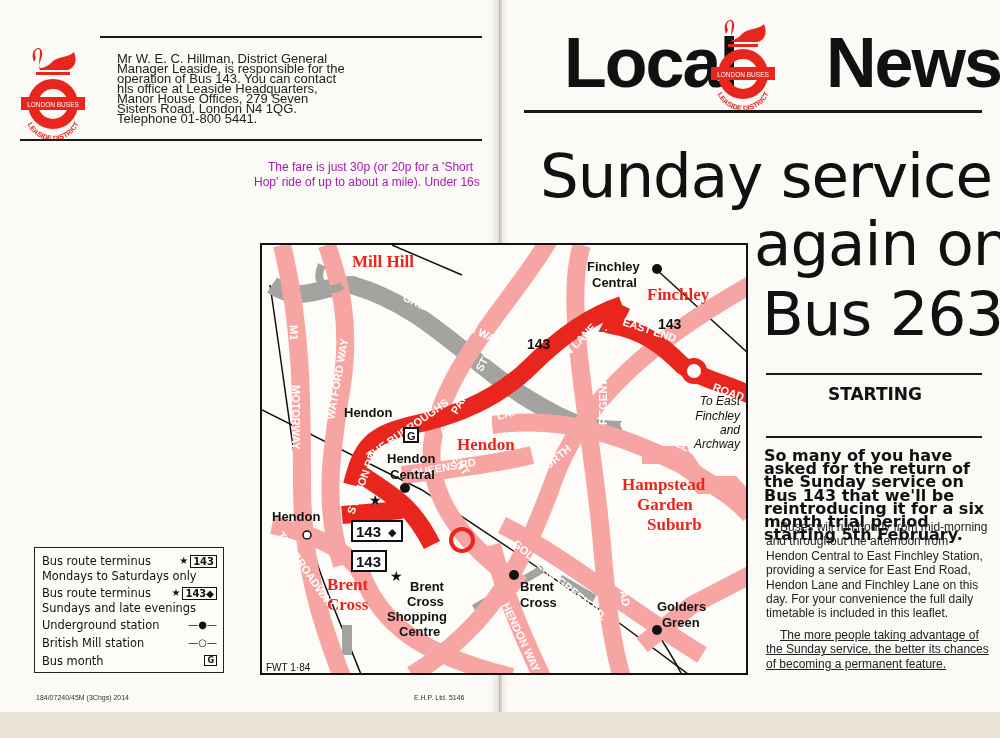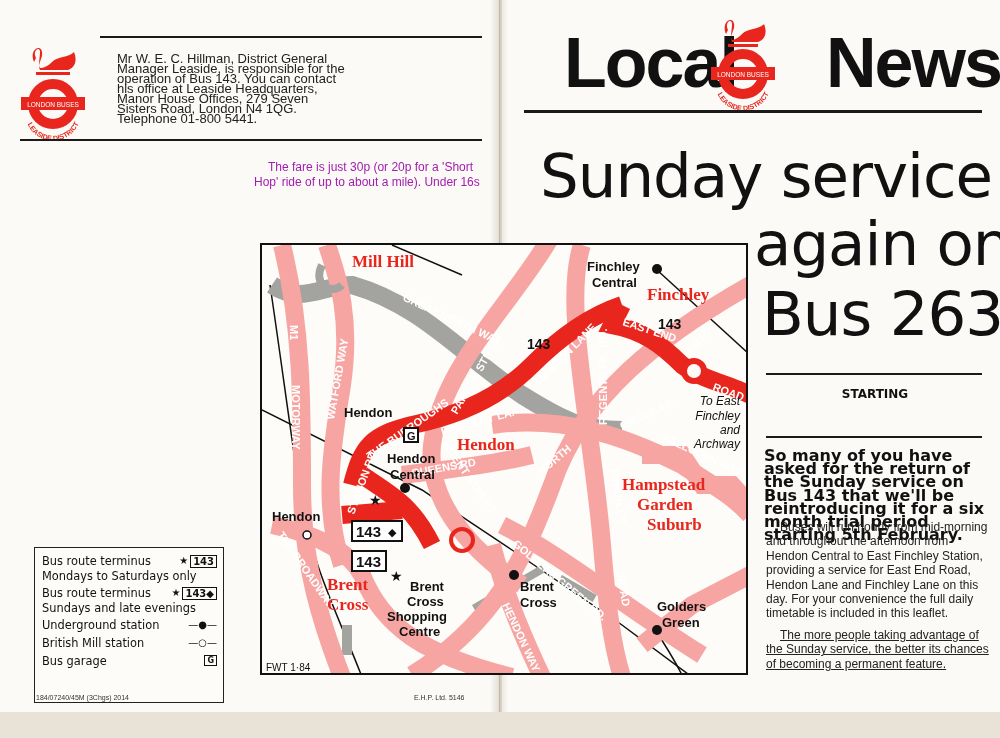--- a/index.html
+++ b/index.html
@@ -19,32 +19,32 @@
 
   .contact { position: absolute; left: 103px; top: 54px; width: 230px; font-size: 13px; line-height: 10px; color: #222; margin-left: 14px; }
   .contact p + p { margin-top: 4px; }
 
   .fare { position: absolute; left: 254px; top: 160px; width: 226px; font-size: 12px; line-height: 15px; color: #a21caf; text-align: left; }
   .fare span { display: block; }
 
   .map { position: absolute; left: 260px; top: 243px; width: 488px; height: 432px; border: 2px solid #111; background: #fdfcf8; overflow: hidden; }
   .map svg { position: absolute; left: 0; top: 0; }
 
-  .legend { position: absolute; left: 34px; top: 547px; width: 190px; height: 156px; border: 1.5px solid #222; background: #fdfcf8; padding: 6px 6px 0 7px; font-family: "DejaVu Sans", sans-serif; font-size: 11.4px; line-height: 14.6px; color: #111; }
+  .legend { position: absolute; left: 34px; top: 547px; width: 190px; height: 126px; border: 1.5px solid #222; background: #fdfcf8; padding: 6px 6px 0 7px; font-family: "DejaVu Sans", sans-serif; font-size: 11.4px; line-height: 14.6px; color: #111; }
   .legend .row { display: flex; justify-content: space-between; align-items: center; white-space: nowrap; }
   .legend .sym { font-size: 10px; display: inline-flex; align-items: center; gap: 2px; }
   .legend .box { border: 1.2px solid #111; padding: 0 2px; font-weight: bold; font-size: 10px; line-height: 11px; }
   .legend .g { border: 1.2px solid #111; font-size: 8px; font-weight: bold; padding: 0 2px; line-height: 9px; }
 
   .footer-l { position: absolute; left: 36px; top: 694px; font-size: 7px; color: #333; }
   .footer-r { position: absolute; left: 414px; top: 694px; font-size: 7px; color: #333; }
 
   .masthead { position: absolute; top: 28px; font-family: "Liberation Sans", sans-serif; font-weight: bold; font-size: 70px; letter-spacing: -2px; color: #111; line-height: 70px; margin-left: 40px; }
   .headline { position: absolute; font-family: "DejaVu Sans", sans-serif; color: #111; font-size: 61px; line-height: 52px; letter-spacing: -1px; white-space: nowrap; }
-  .subhead { position: absolute; left: 766px; top: 385px; width: 218px; text-align: center; font-family: "DejaVu Sans", sans-serif; font-weight: bold; font-size: 12px; line-height: 19px; color: #111; }
+  .subhead { position: absolute; left: 766px; top: 385px; width: 218px; text-align: center; font-family: "DejaVu Sans", sans-serif; font-weight: bold; font-size: 17px; line-height: 19px; color: #111; }
   .intro { position: absolute; left: 764px; top: 449px; width: 226px; font-family: "DejaVu Sans", sans-serif; font-weight: bold; font-size: 16px; line-height: 13.2px; color: #111; }
   .body { position: absolute; left: 766px; width: 226px; font-size: 12px; line-height: 14.4px; color: #222; }
   .body p { text-indent: 14px; }
 </style>
 </head>
 <body>
 
 <div class="sheet left"></div>
 <div class="sheet right"></div>
 <div class="fold-shadow"></div>
@@ -216,21 +216,21 @@
     </div>
   <div class="row" style="margin-top:3px">
       <span>Underground station</span>
       <span class="sym">—●—</span>
     </div>
   <div class="row" style="margin-top:3px">
       <span>British Mill station</span>
       <span class="sym">—○—</span>
     </div>
   <div class="row" style="margin-top:3px">
-      <span>Bus garage</span>
+      <span>Bus month</span>
       <span class="g">G</span>
     </div>
 </div>
 
 <div class="footer-l">184/07240/45M (3Chgs) 2014</div>
 <div class="footer-r">E.H.P. Ltd. 5146</div>
 
 <div class="masthead" style="left:524px;">Local</div>
 <div class="roundel" style="left:708px; top:8px;">
   <svg width="70" height="104" viewBox="0 0 70 104">

